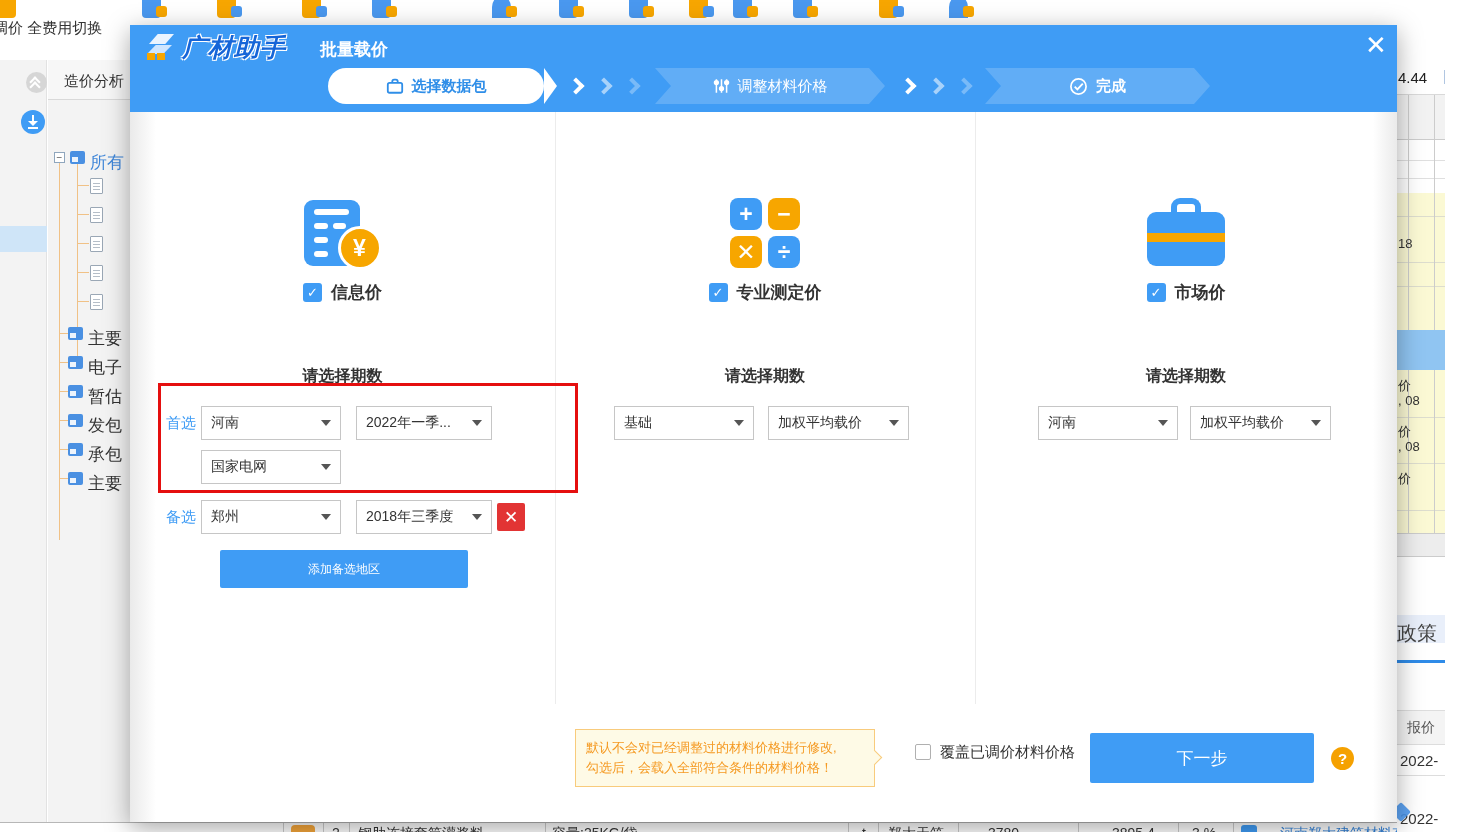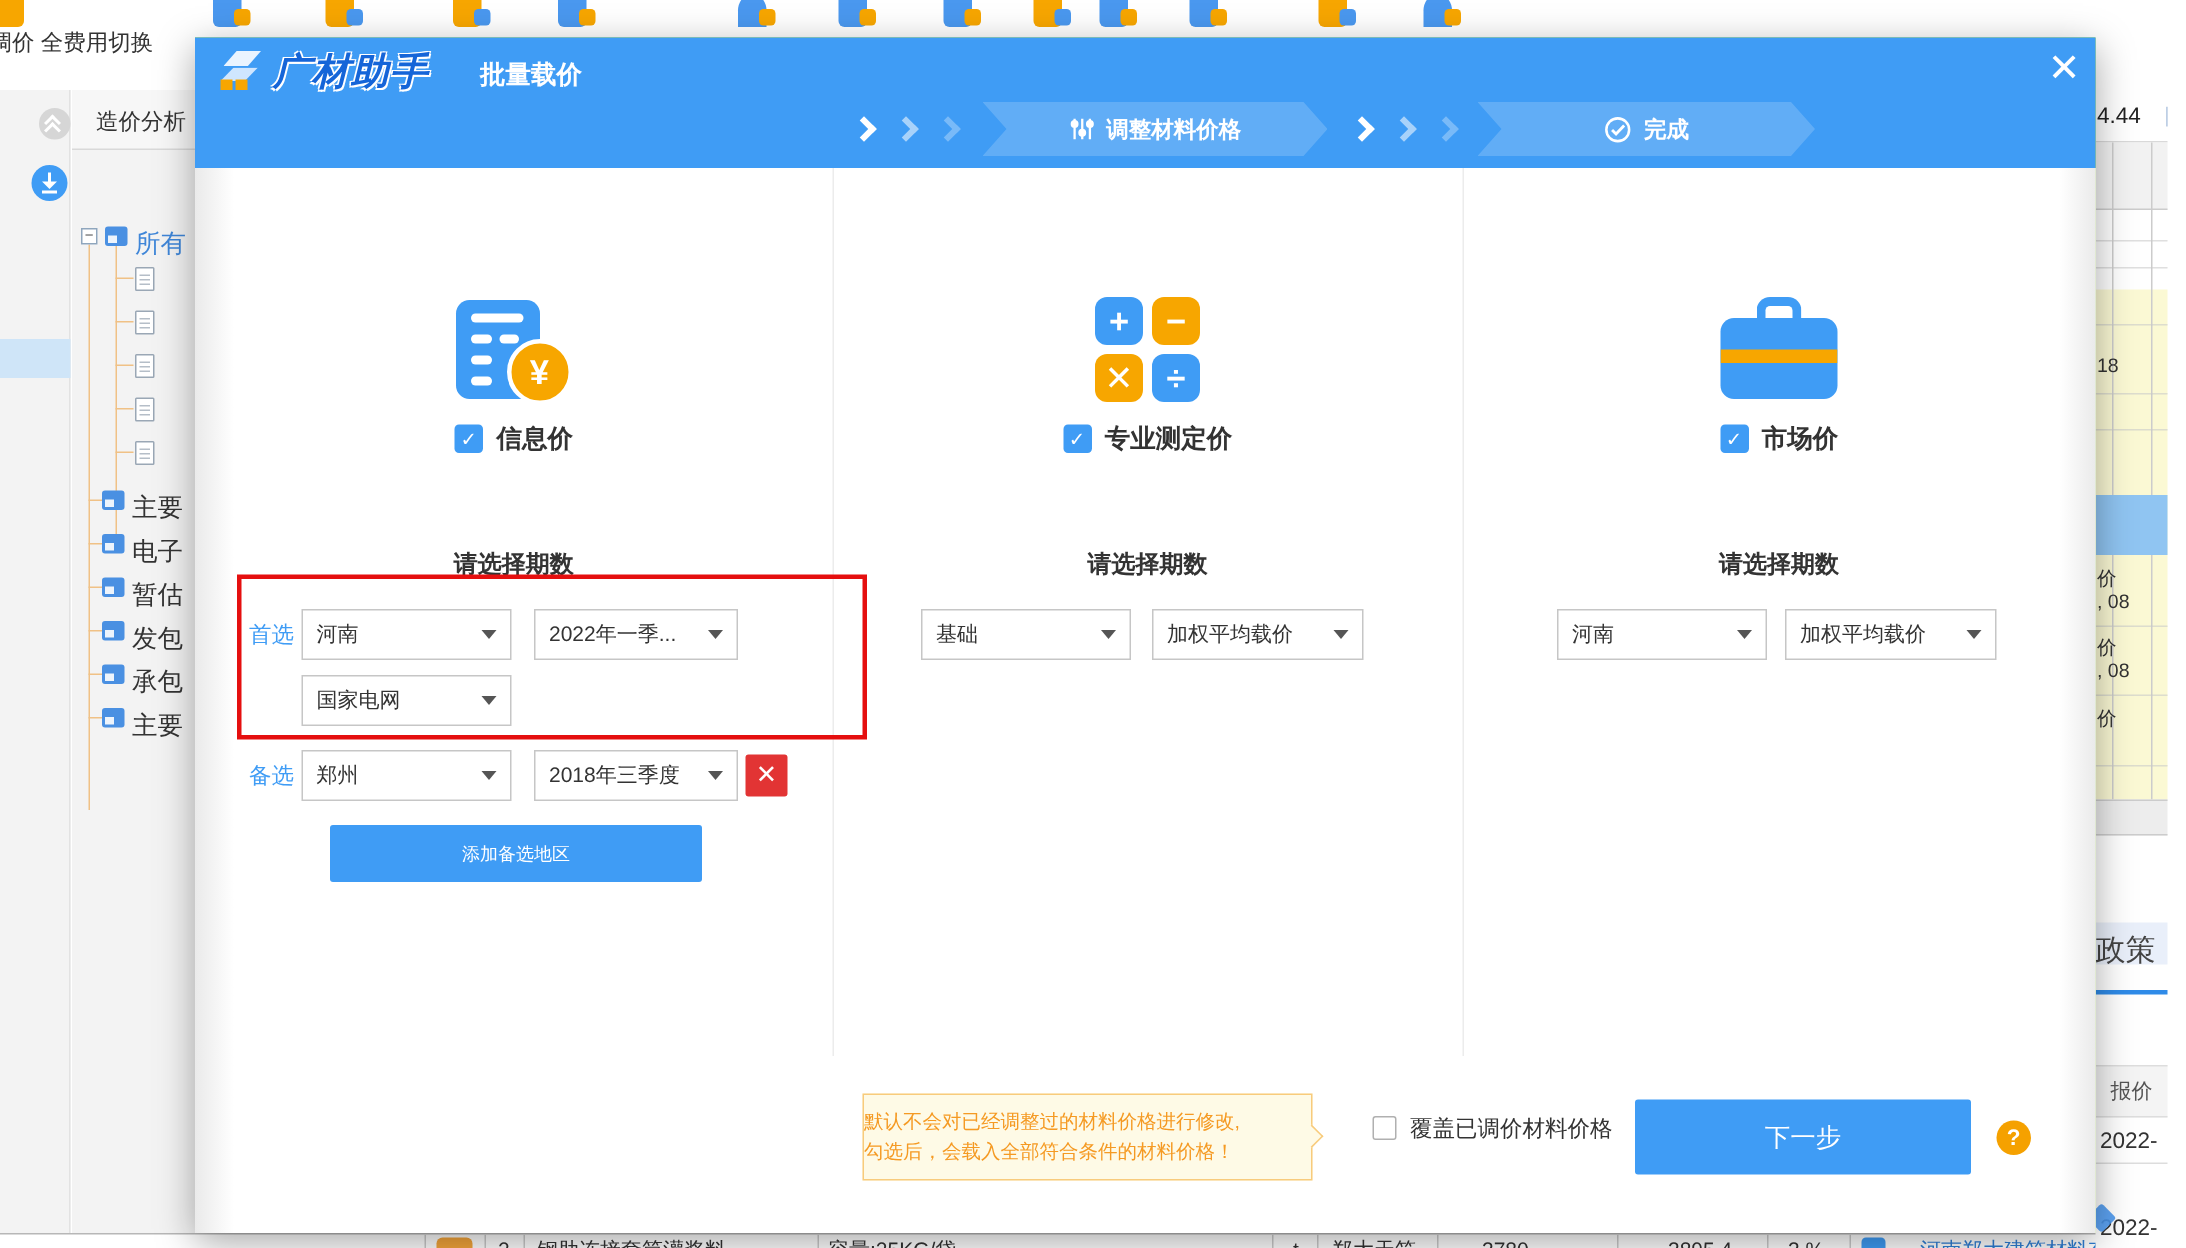--- a/index.html
+++ b/index.html
@@ -80,21 +80,21 @@
 #logo .o2{position:absolute;left:11px;top:20px;width:8px;height:7px;background:#f7a600}
 #brand{position:absolute;left:52px;top:6px;font-size:25px;font-weight:bold;font-style:italic;color:#1565d8;letter-spacing:1px;
   text-shadow:-1px -1px 0 #fff,1px -1px 0 #fff,-1px 1px 0 #fff,1px 1px 0 #fff}
 #m-title{position:absolute;left:190px;top:13px;font-size:17px;font-weight:bold;color:#fff}
 #m-close{position:absolute;left:1230px;top:4px;width:32px;height:32px;color:#fff;font-size:26px;line-height:32px;text-align:center;cursor:pointer}
 
 .steps{position:absolute;left:0;top:43px;width:100%;height:36px}
 .step{position:absolute;top:0;height:36px;display:flex;align-items:center;justify-content:center;gap:8px}
 #step1{left:198px;width:216px;background:#fff;border-radius:18px;color:#2f8ee8;font-weight:bold;font-size:15px}
 #step1::after{content:"";position:absolute;right:-13px;top:0;width:0;height:0;border-left:13px solid #fff;border-top:18px solid transparent;border-bottom:18px solid transparent}
-#step2{left:525px;width:230px;background:rgba(255,255,255,.18);color:#fff;font-size:15px;font-weight:bold;
+#step2{left:525px;width:230px;background:rgba(255,255,255,.18);color:#fff;font-size:15px;font-weight:normal;
   clip-path:polygon(0 0,calc(100% - 16px) 0,100% 50%,calc(100% - 16px) 100%,0 100%,16px 50%)}
 #step3{left:855px;width:225px;background:rgba(255,255,255,.18);color:#fff;font-size:15px;font-weight:bold;
   clip-path:polygon(0 0,calc(100% - 16px) 0,100% 50%,calc(100% - 16px) 100%,0 100%,16px 50%)}
 .chev{position:absolute;top:12px;width:12px;height:12px;border-top:4px solid #fff;border-right:4px solid #fff;transform:rotate(45deg)}
 .chev.o2{opacity:.55}.chev.o3{opacity:.3}
 
 #m-body{position:absolute;left:0;top:87px;width:100%;height:710px;background:#fff}
 .edgeL{position:absolute;left:0;top:0;bottom:0;width:26px;background:linear-gradient(90deg,#eaeaea,rgba(255,255,255,0))}
 .edgeR{position:absolute;right:0;top:0;bottom:0;width:24px;background:linear-gradient(270deg,#eaeaea,rgba(255,255,255,0))}
 .vsep{position:absolute;top:0;height:592px;width:1px;background:#ececec}
@@ -130,21 +130,21 @@
 .icon-calc .plus{left:0;top:0;background:#3f9cf5}
 .icon-calc .minus{left:38px;top:0;background:#f7a600}
 .icon-calc .times{left:0;top:38px;background:#f7a600}
 .icon-calc .divide{left:38px;top:38px;background:#3f9cf5}
 .icon-market{width:78px;height:70px;position:relative}
 .icon-market .handle{position:absolute;left:24px;top:0;width:30px;height:20px;border:6px solid #3f9cf5;border-bottom:none;border-radius:9px 9px 0 0}
 .icon-market .case{position:absolute;left:0;top:14px;width:78px;height:54px;background:#3f9cf5;border-radius:9px;overflow:hidden}
 .icon-market .stripe{position:absolute;left:0;top:21px;width:78px;height:9px;background:#f7a600}
 
 
-#tooltip{position:absolute;left:445px;top:617px;width:300px;height:58px;background:#fefae6;border:1px solid #f8cb7c;padding:8px 0;z-index:3}
+#tooltip{position:absolute;left:445px;top:617px;width:300px;height:58px;background:#fefae6;border:1px solid #f8cb7c;padding:8px 10px;z-index:3}
 #tooltip::after{content:"";position:absolute;right:-6px;top:22px;width:10px;height:10px;background:#fefae6;border-right:1px solid #f8cb7c;border-top:1px solid #f8cb7c;transform:rotate(45deg)}
 #tooltip div{font-size:13px;line-height:20px;color:#f59a23;white-space:nowrap}
 #overwrite{position:absolute;left:785px;top:628px;height:24px;display:flex;align-items:center;gap:9px}
 #overwrite .box{width:16px;height:16px;border:1px solid #b0b0b0;background:#fff;border-radius:2px}
 #overwrite .lbl{font-size:15px;color:#333;white-space:nowrap}
 #next-btn{position:absolute;left:960px;top:621px;width:224px;height:50px;background:#3f9cf5;color:#fff;font-size:17px;display:flex;align-items:center;justify-content:center;border-radius:2px;cursor:pointer}
 #help{position:absolute;left:1201px;top:635px;width:23px;height:23px;border-radius:50%;background:#f5a100;color:#fff;font-weight:bold;font-size:15px;display:flex;align-items:center;justify-content:center;cursor:pointer}
 </style>
 </head>
 <body>
@@ -350,20 +350,27 @@
       <i class="z1"></i>
         <i class="z2"></i>
         <i class="o1"></i>
         <i class="o2"></i>
     </div>
     <div id="brand">广材助手</div>
     <div id="m-title">批量载价</div>
     <div id="m-close">✕</div>
 
     <div class="steps">
+      <div class="step" id="step1">
+        <svg width="18" height="18" viewBox="0 0 20 20">
+          <rect x="2" y="6.5" width="16" height="11" rx="2" fill="none" stroke="#2f8ee8" stroke-width="2"></rect>
+          <path d="M7 6.5 V5 a2 2 0 0 1 2-2 h2 a2 2 0 0 1 2 2 v1.5" fill="none" stroke="#2f8ee8" stroke-width="2"></path>
+        </svg>
+        <span>选择数据包</span>
+      </div>
       <span class="chev" style="left:440px"></span>
       <span class="chev o2" style="left:468px"></span>
       <span class="chev o3" style="left:496px"></span>
       <div class="step" id="step2">
         <svg width="17" height="18" viewBox="0 0 20 20">
           <g stroke="#fff" stroke-width="1.8" fill="#fff">
             <line x1="4" y1="2" x2="4" y2="18"></line>
               <circle cx="4" cy="6" r="2.2"></circle>
             <line x1="10" y1="2" x2="10" y2="18"></line>
               <circle cx="10" cy="13" r="2.2"></circle>

